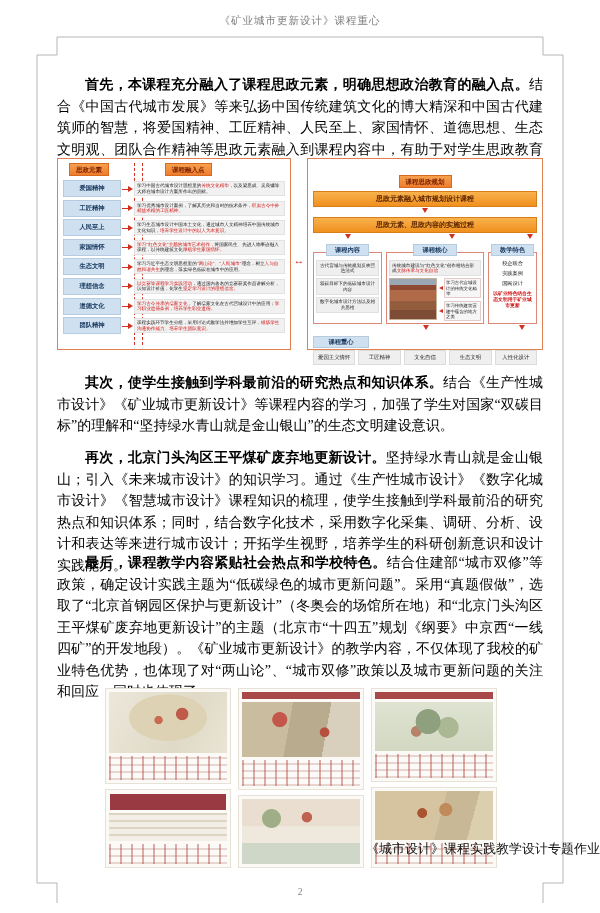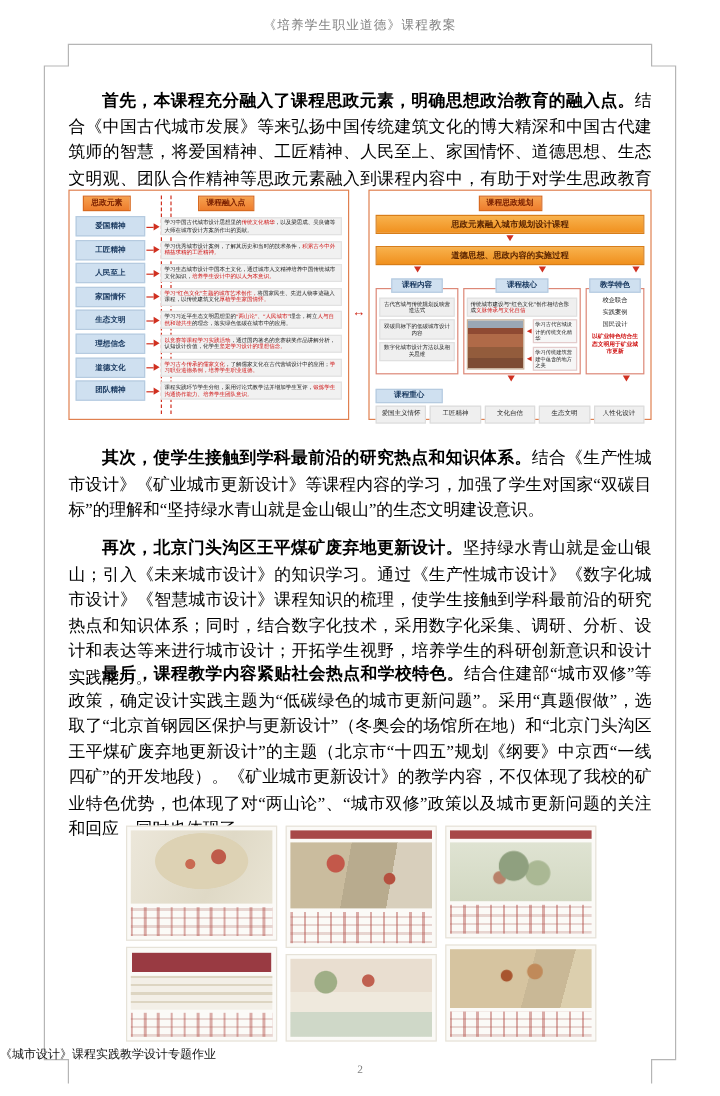--- a/index.html
+++ b/index.html
@@ -12,21 +12,21 @@
        font-size:10.5px;color:#7f7f7f;letter-spacing:1px;}
   
   .para{position:absolute;left:57px;width:486px;font-size:14px;line-height:21.5px;
         text-align:justify;text-indent:2em;}
   .para b{font-weight:bold;}
   .p1{top:60px;} .p2{top:358px;} .p3{top:433px;} .p4{top:538px;}
   
   .fig{position:absolute;left:57px;top:158px;width:486px;height:192px;display:flex;}
   .panel{border:1px solid #e08050;background:#fff;box-sizing:border-box;position:relative;}
   .lpanel{width:234px;height:192px;padding:4px 5px;}
-  .rpanel{width:236px;height:192px;padding:4px 5px;display:flex;flex-direction:column;}
+  .rpanel{width:236px;height:192px;padding:16px 5px;display:flex;flex-direction:column;}
   .connector{width:16px;display:flex;align-items:center;justify-content:center;
              color:#cf2a1b;font-size:11px;font-weight:bold;margin-top:95px;height:14px;}
   .obox{background:linear-gradient(#f6a14f,#ee7d2d);color:#7b2000;font-weight:bold;
         font-size:6.5px;line-height:11px;text-align:center;border:1px solid #d86a20;
         padding:0 6px;white-space:nowrap;}
   .lhead{display:flex;gap:0;margin-bottom:4px;}
   .lhead .obox:first-child{margin-left:6px;}
   .lhead .obox:last-child{margin-left:56px;}
   .dashv{position:absolute;top:4px;bottom:4px;border-left:1px dashed #d03020;width:0;}
   .lrow{display:flex;align-items:center;margin-bottom:2.6px;position:relative;}
@@ -99,31 +99,31 @@
              radial-gradient(circle at 55% 28%,#c06050 0 6%,transparent 7%),
              linear-gradient(0deg,#cfd8c8 0 32%,#efe9dd 32% 58%,#e9ded0 58%);}
   .pv5 .pimg{background:radial-gradient(circle at 45% 40%,#8fa07f 0 17%,transparent 18%),
              radial-gradient(circle at 62% 52%,#aab894 0 13%,transparent 14%),
              radial-gradient(circle at 35% 60%,#b8826a 0 6%,transparent 7%),
              linear-gradient(#dfe3d2,#d2d8c2);}
   .pv6 .pimg{background:radial-gradient(circle at 40% 45%,#a8552f 0 6%,transparent 7%),
              radial-gradient(circle at 60% 38%,#c08a5a 0 8%,transparent 9%),
              linear-gradient(105deg,#d6c4a0 0 55%,#c9b896 55% 80%,#dccfae 80%);}
   
-  .cap{position:absolute;top:872px;left:0;width:100%;text-align:left;font-size:10px;color:#111;}
+  .cap{position:absolute;top:840px;left:0;width:100%;text-align:right;font-size:13px;color:#111;}
   .pnum{position:absolute;top:887px;left:0;width:100%;text-align:center;font-size:9.5px;color:#808080;}
 </style>
 </head>
 <body>
 
 <svg id="frame" width="600" height="913">
   <path d="M57,903 L57,883 L37,883 L37,55 L57,55 L57,37 L543,37 L543,55 L563,55 L563,883 L543,883 L543,903" fill="none" stroke="#b5b5b5" stroke-width="1"></path>
 </svg>
 
-<div class="hdr">《培养学生职业道德》课程教案</div>
+<div class="hdr">《矿业城市更新设计》课程重心</div>
 
 <p class="para p1"><b>首先，本课程充分融入了课程思政元素，明确思想政治教育的融入点。</b><span>结合《中国古代城市发展》等来弘扬中国传统建筑文化的博大精深和中国古代建筑师的智慧，将爱国精神、工匠精神、人民至上、家国情怀、道德思想、生态文明观、团队合作精神等思政元素融入到课程内容中，有助于对学生思政教育的培养和提升。</span></p>
 
 <div class="fig">
   <div class="panel lpanel">
     <div class="dashv" style="left:76px"></div>
     <div class="dashv" style="left:84px"></div>
     <div class="lhead">
       <div class="obox">思政元素</div>
       <div class="obox">课程融入点</div>
@@ -171,21 +171,21 @@
         </div>
       </div>
   </div>
 
   <div class="connector">↔</div>
 
   <div class="panel rpanel">
     <div class="obox rtitle">课程思政规划</div>
     <div class="obar">思政元素融入城市规划设计课程</div>
     <div class="tri"></div>
-    <div class="obar">道德思想、思政内容的实施过程</div>
+    <div class="obar">思政元素、思政内容的实施过程</div>
     <div class="trirow">
       <div class="tri" style="margin-left:32px"></div>
       <div class="tri" style="margin-left:98px"></div>
       <div class="tri" style="margin-left:72px"></div>
     </div>
     <div class="cols">
       <div class="col c1">
         <div class="bhead">课程内容</div>
         <div class="ccont" id="col1-items">
             <div class="gbox">古代宫城与传统规划反映营造法式</div>

